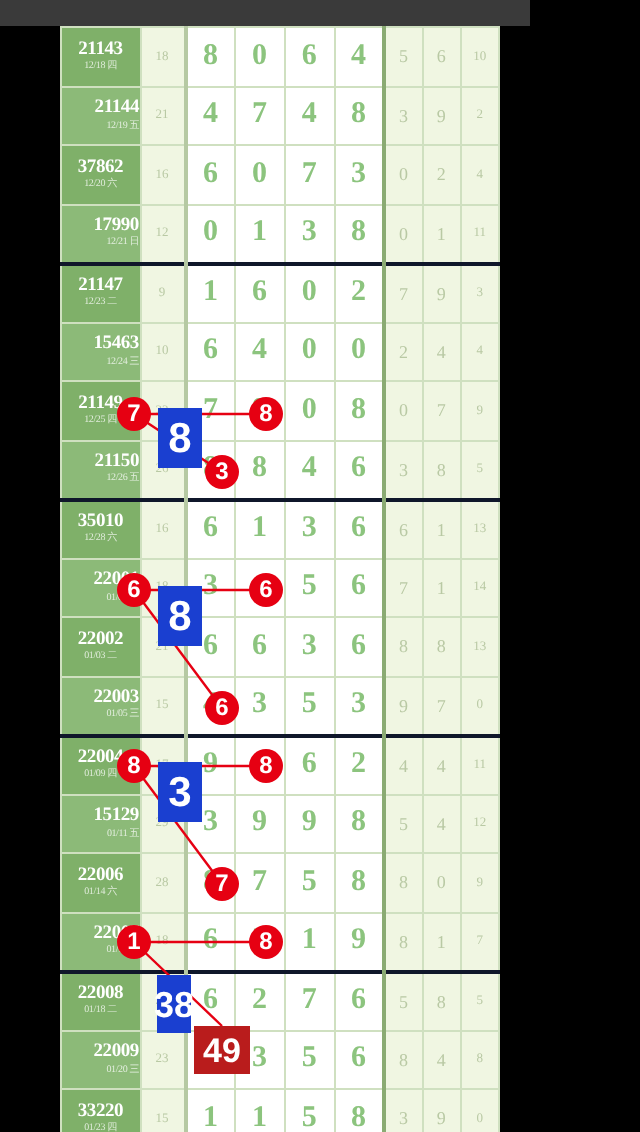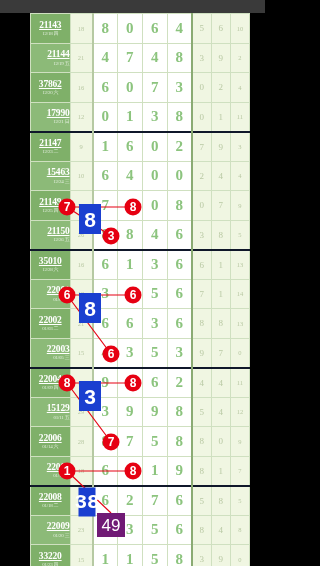--- a/index.html
+++ b/index.html
@@ -46,21 +46,20 @@
     background:#7fb069;
     color:#ffffff;
     border-color:#6aa055;
     line-height:1.0;
   }
   td.issue .no {
     display:block;
     font-size:9.5px;
     font-weight:bold;
     letter-spacing:-0.2px;
-    text-decoration:underline;
     text-underline-offset:1px;
   }
   td.issue .dt {
     display:block;
     font-size:5px;
     opacity:.75;
     margin-top:1px;
     letter-spacing:-0.2px;
     white-space:nowrap;
   }
@@ -128,24 +127,24 @@
     font-weight:bold;
     text-align:center;
     transform:translate(-50%,-50%);
     line-height:1;
     display:flex;
     align-items:center;
     justify-content:center;
   }
   .badge-red {
     position:absolute;
-    background:#701a75;
+    background:#b91c1c;
     color:#ffffff;
     font-family:"Liberation Sans", sans-serif;
-    font-weight:normal;
+    font-weight:bold;
     text-align:right;
     transform:translate(-50%,-50%);
     line-height:1;
     display:flex;
     align-items:center;
     justify-content:center;
   }
 </style>
 </head>
 <body>
@@ -458,18 +457,18 @@
         <div class="mark" style="left: 37px; top: 370px;">8</div>
         <div class="mark" style="left: 81px; top: 429px;">7</div>
         <div class="mark" style="left: 37px; top: 458px;">1</div>
         <div class="mark" style="left: 103px; top: 458px;">8</div>
         <div class="mark" style="left: 103px; top: 370px;">8</div>
       </div>
     <div id="badges">
         <div class="badge-blue" style="left: 60px; top: 206px; width: 22px; height: 30px; font-size: 21px;">8</div>
         <div class="badge-blue" style="left: 60px; top: 295px; width: 22px; height: 30px; font-size: 21px;">8</div>
         <div class="badge-blue" style="left: 60px; top: 383px; width: 22px; height: 30px; font-size: 21px;">3</div>
-        <div class="badge-blue" style="left: 57px; top: 489px; width: 17px; height: 29px; font-size: 21px; font-family: Liberation Mono, monospace;">38</div>
+        <div class="badge-blue" style="left: 57px; top: 489px; width: 17px; height: 29px; font-size: 18px;">38</div>
         <div class="badge-red" style="left: 81px; top: 512px; width: 28px; height: 24px; font-size: 17px;">49</div>
       </div>
   </div>
 
 </div>
 
 </body></html>

